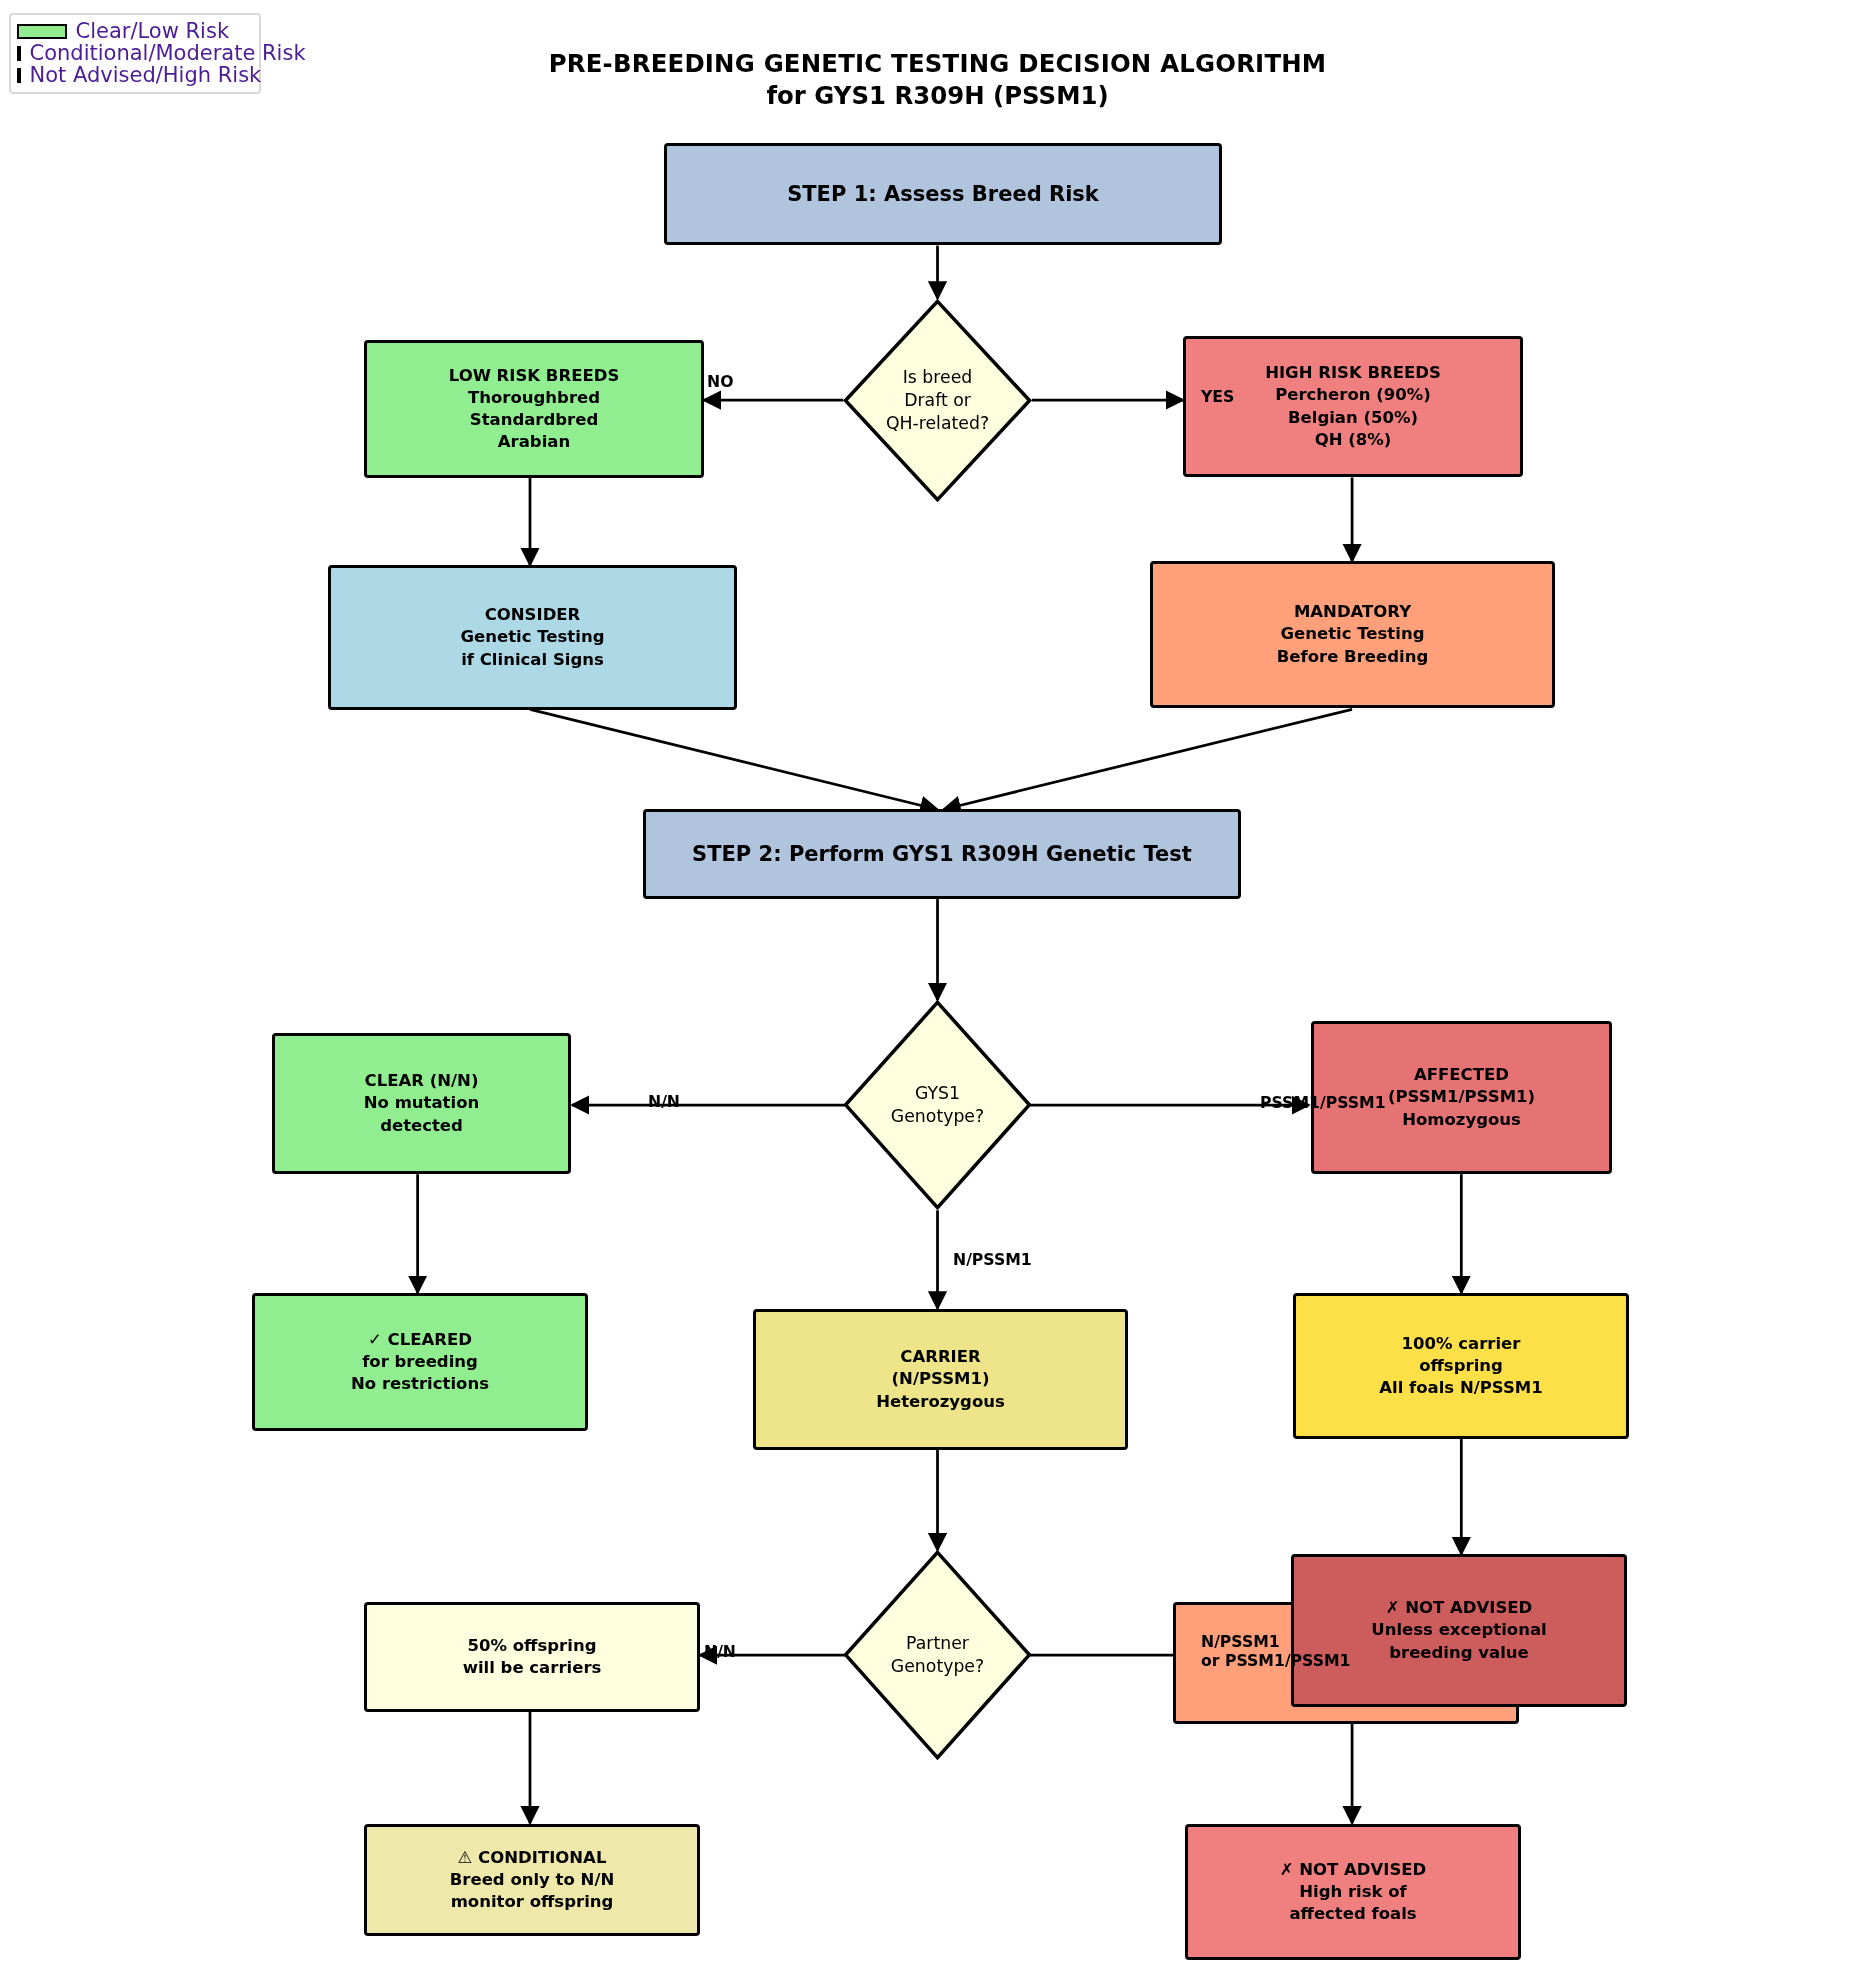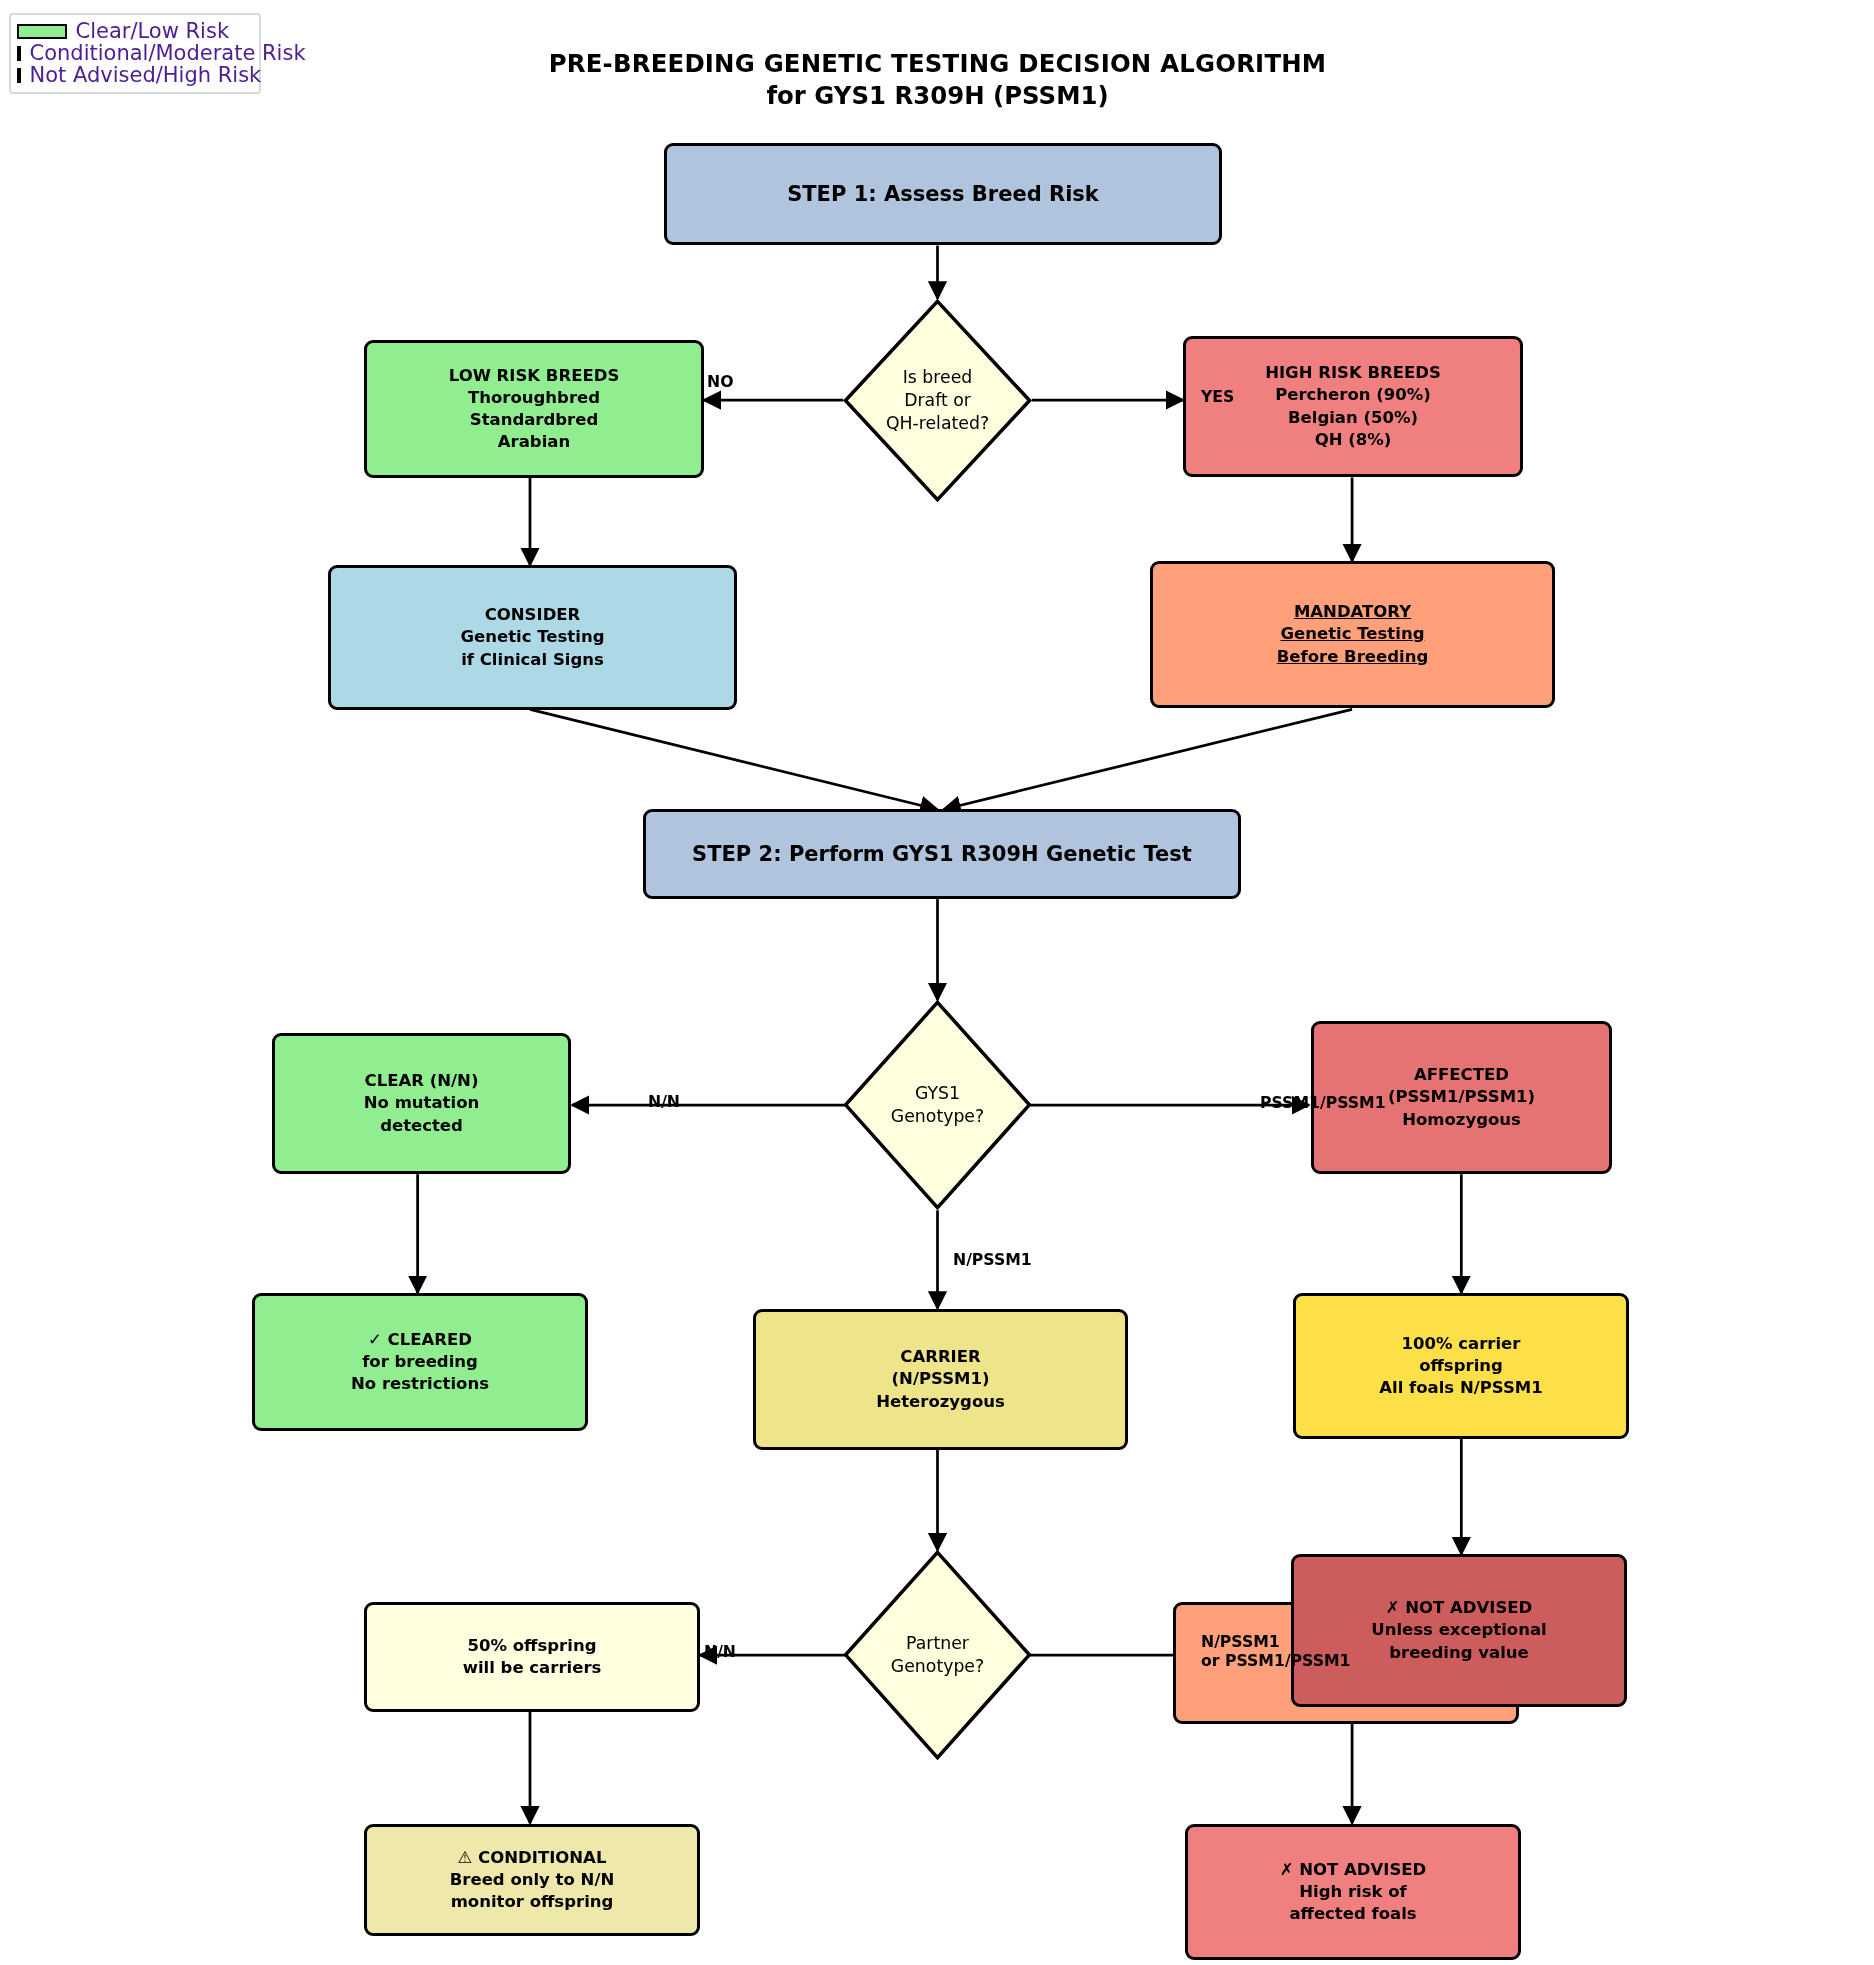--- a/index.html
+++ b/index.html
@@ -17,21 +17,21 @@
   .legend-label{font-size:21px;color:#4c1d95;line-height:1;white-space:nowrap;}
 
   
   .title{position:absolute;left:0;top:49px;width:1875px;text-align:center;
          font-size:24.4px;font-weight:bold;color:#000;letter-spacing:0.2px;}
   .title2{position:absolute;left:0;top:81px;width:1875px;text-align:center;
           font-size:24.4px;font-weight:bold;color:#000;}
 
   
   .node{position:absolute;box-sizing:border-box;border:3.5px solid #000;
-        border-radius:9px;display:flex;align-items:center;justify-content:center;
+        border-radius:4px;display:flex;align-items:center;justify-content:center;
         text-align:center;color:#000;line-height:1.34;}
   .node .txt{width:100%;padding:0 5.5px;box-sizing:border-box;}
   .step{font-size:21px;font-weight:bold;background:#B0C4DE;}
   .nbold{font-size:16.5px;font-weight:bold;}
 
   
   .diamond{position:absolute;display:flex;align-items:center;justify-content:center;}
   .diamond svg{position:absolute;left:0;top:0;}
   .diamond .dtxt{position:relative;z-index:2;font-size:17.3px;color:#000;
                  text-align:center;line-height:1.33;}
@@ -138,21 +138,21 @@
 QH (8%)</div>
   </div>
 
   <div class="node" style="left:328px;top:565px;width:409px;height:145px;background:#ADD8E6;">
     <div class="txt nbold" style="white-space:pre-line;">CONSIDER
 Genetic Testing
 if Clinical Signs</div>
   </div>
 
   <div class="node" style="left:1150px;top:561px;width:405px;height:147px;background:#FFA07A;">
-    <div class="txt nbold" style="white-space:pre-line;text-decoration:underline;">MANDATORY
+    <div class="txt nbold" style="white-space:pre-line;">MANDATORY
 Genetic Testing
 Before Breeding</div>
   </div>
 
   <div class="node step" style="left:643px;top:809px;width:598px;height:90px;background:#B0C4DE;">
     <div class="txt">STEP 2: Perform GYS1 R309H Genetic Test</div>
   </div>
 
   <div class="diamond" style="left:843px;top:1000px;width:189px;height:210px;">
     <svg width="189" height="210" viewBox="0 0 480 535">

